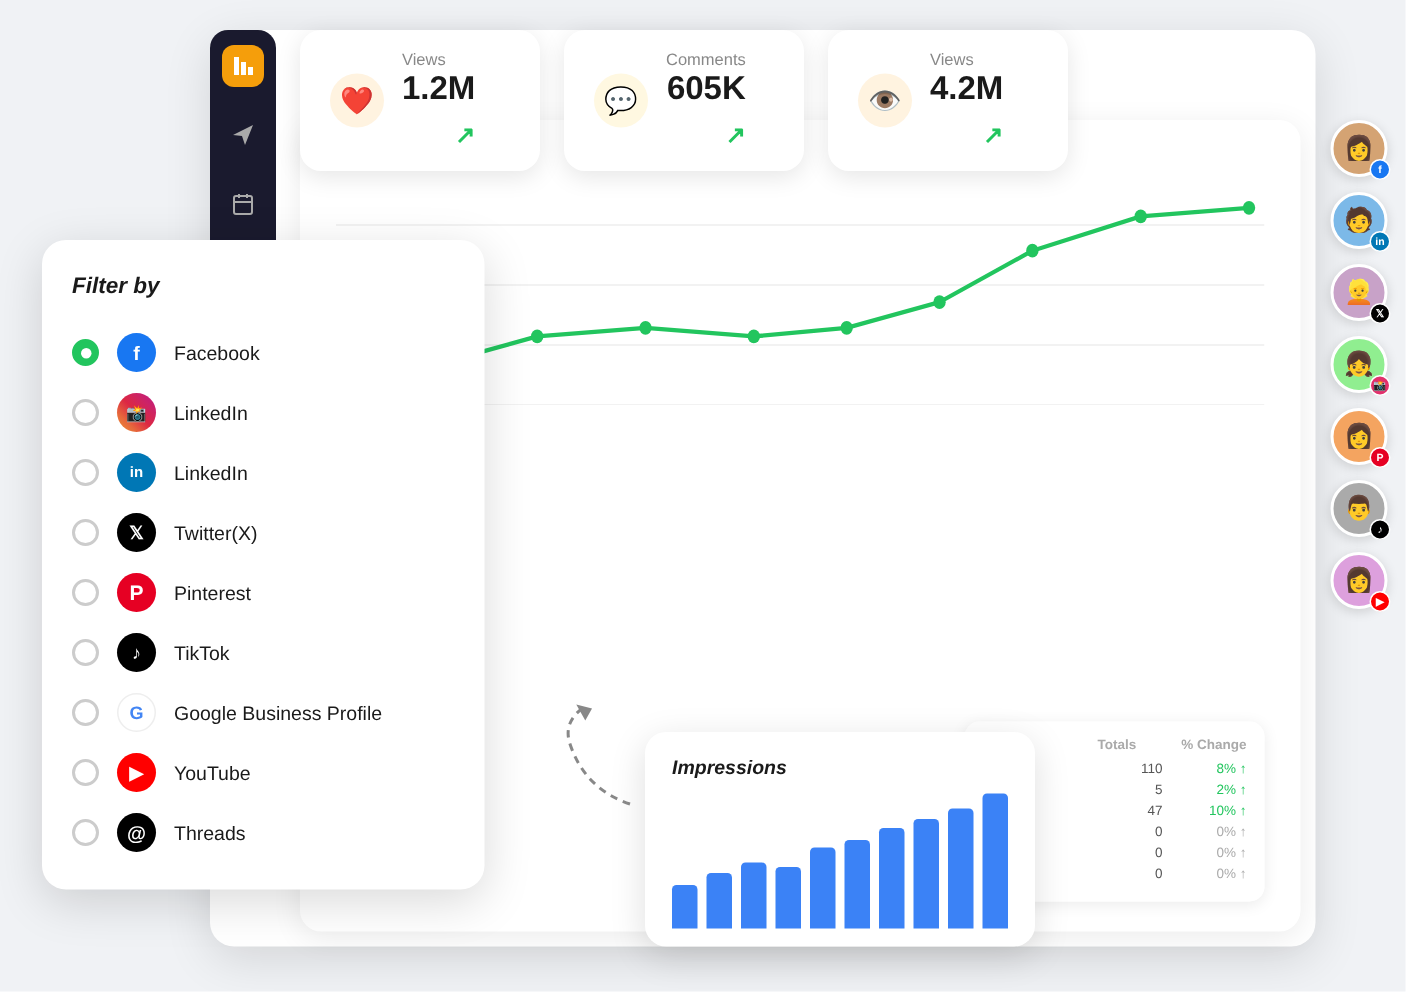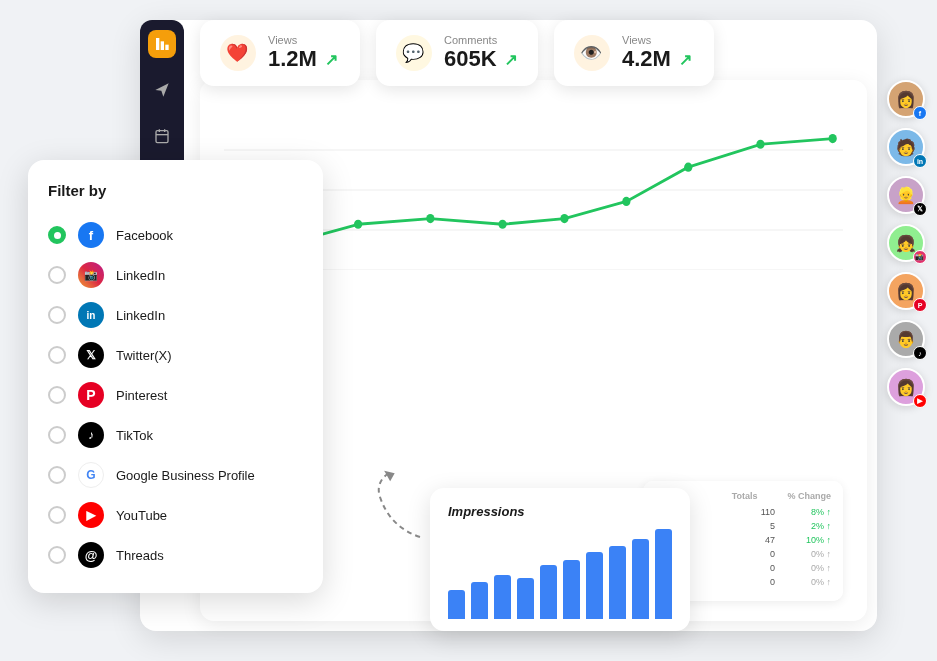--- a/index.html
+++ b/index.html
@@ -92,22 +92,23 @@
     .stat-icon.comments { background: #fff8e1; }
     .stat-icon.views { background: #fff3e0; }
     .stat-info { display: flex; flex-direction: column; }
     .stat-label {
       font-size: 11px;
       color: #888;
       font-weight: 500;
     }
     .stat-value-row {
       display: flex;
-      align-items: center;
+      align-items: flex-end;
       gap: 8px;
+      flex-direction: column;
     }
     .stat-value {
       font-size: 22px;
       font-weight: 700;
       color: #1a1a1a;
     }
     .stat-arrow {
       color: #22c55e;
       font-size: 16px;
       font-weight: 700;
@@ -225,20 +226,21 @@
       border-radius: 16px;
       box-shadow: 0 8px 32px rgba(0,0,0,0.15);
       padding: 22px 20px 18px;
       z-index: 20;
     }
     .filter-title {
       font-size: 15px;
       font-weight: 700;
       color: #1a1a1a;
       margin-bottom: 16px;
+      font-style: italic;
     }
     .filter-item {
       display: flex;
       align-items: center;
       gap: 12px;
       padding: 7px 0;
       cursor: pointer;
     }
     .radio-outer {
       width: 18px;

